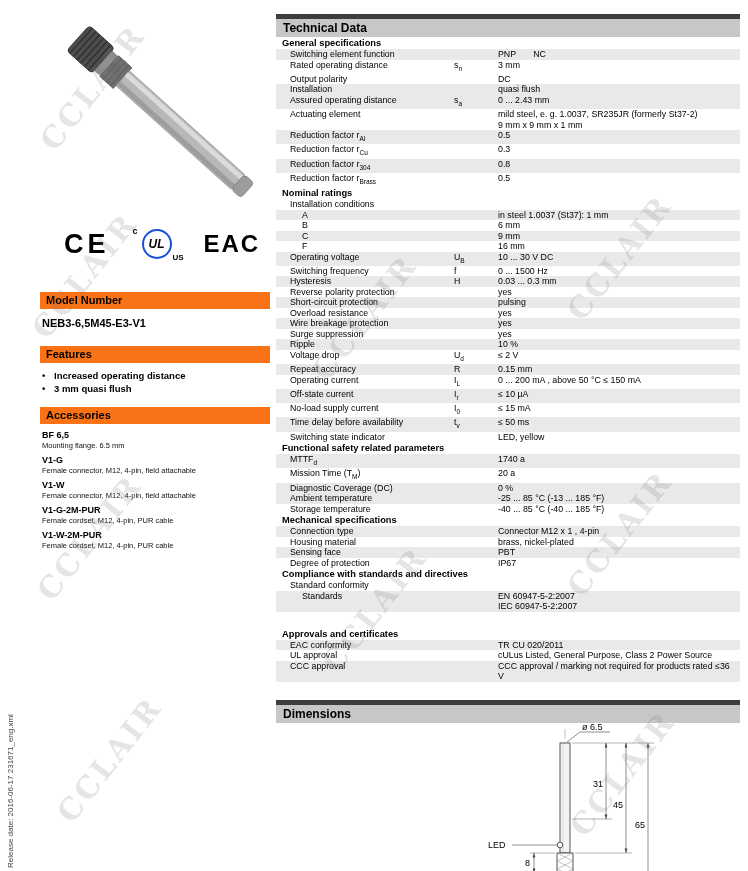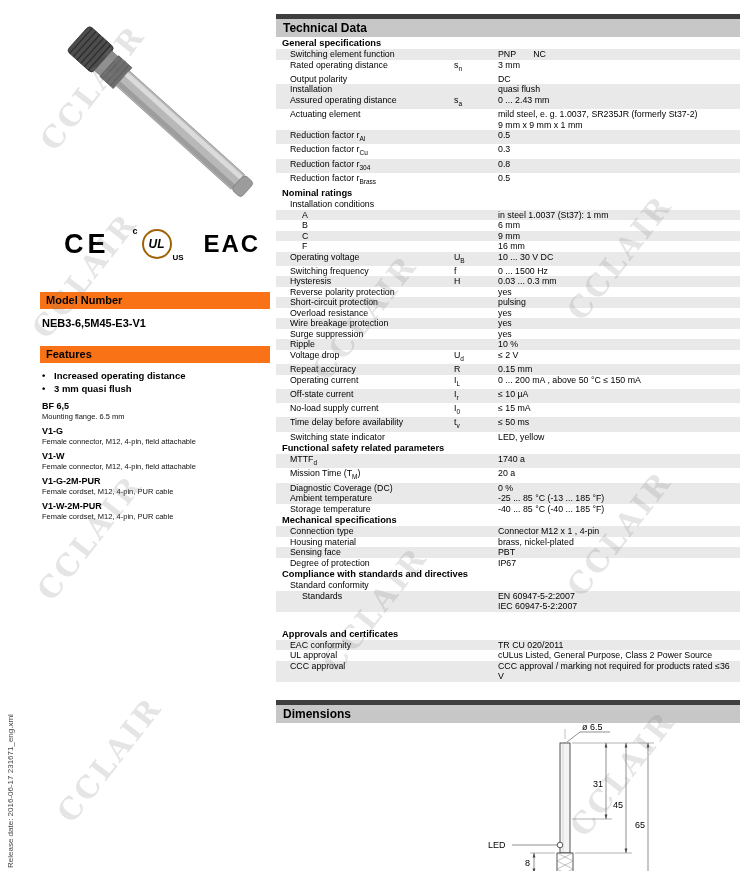--- a/index.html
+++ b/index.html
@@ -19,21 +19,21 @@
     position:absolute; left:6px; top:868px; transform:rotate(-90deg);
     transform-origin:0 0; font-size:8px; color:#444; white-space:nowrap;
   }
   
   .left-col { position:absolute; left:40px; top:14px; width:230px; }
   .photo-wrap { height:208px; }
   .certs { display:flex; align-items:center; gap:30px; padding-left:24px; height:40px; margin-top:2px; }
   .ce { font-size:27px; letter-spacing:4px; font-weight:700; }
   .ul-mark { position:relative; display:inline-block; width:34px; height:34px; }
   .ul-circle {
-    width:30px; height:30px; border:2px solid #a16207; border-radius:50%;
+    width:30px; height:30px; border:2px solid #1d4ed8; border-radius:50%;
     display:flex; align-items:center; justify-content:center;
     font-weight:bold; font-style:italic; font-size:12px; margin:2px 0 0 2px;
   }
   .ul-c  { position:absolute; left:-7px; top:-1px; font-size:9px; font-weight:bold; }
   .ul-us { position:absolute; right:-10px; bottom:-1px; font-size:8px; font-weight:bold; }
   .eac { font-size:24px; font-weight:bold; letter-spacing:2px; }
   .lbar {
     background:#f97316; font-weight:bold; font-size:11px;
     padding:2px 6px; line-height:13px;
   }
@@ -129,20 +129,21 @@
     <div class="feature">
       <span class="bullet">•</span>
       <span>Increased operating distance</span>
     </div>
     <div class="feature">
       <span class="bullet">•</span>
       <span>3 mm quasi flush</span>
     </div>
   </div>
 
+  <div class="lbar ac">Accessories</div>
   <div class="acc-list">
     <div class="acc-item">
       <div class="acc-name">BF 6,5</div>
       <div class="acc-desc">Mounting flange. 6.5 mm</div>
     </div>
     <div class="acc-item">
       <div class="acc-name">V1-G</div>
       <div class="acc-desc">Female connector, M12, 4-pin, field attachable</div>
     </div>
     <div class="acc-item">

